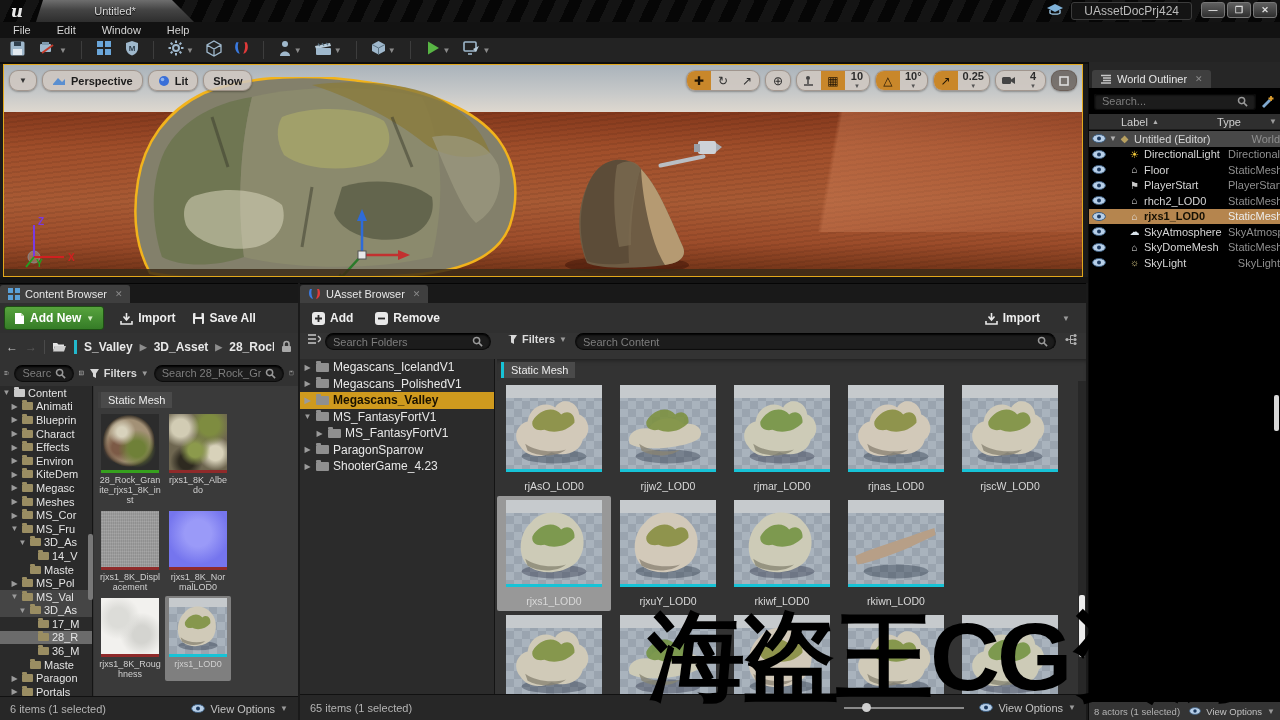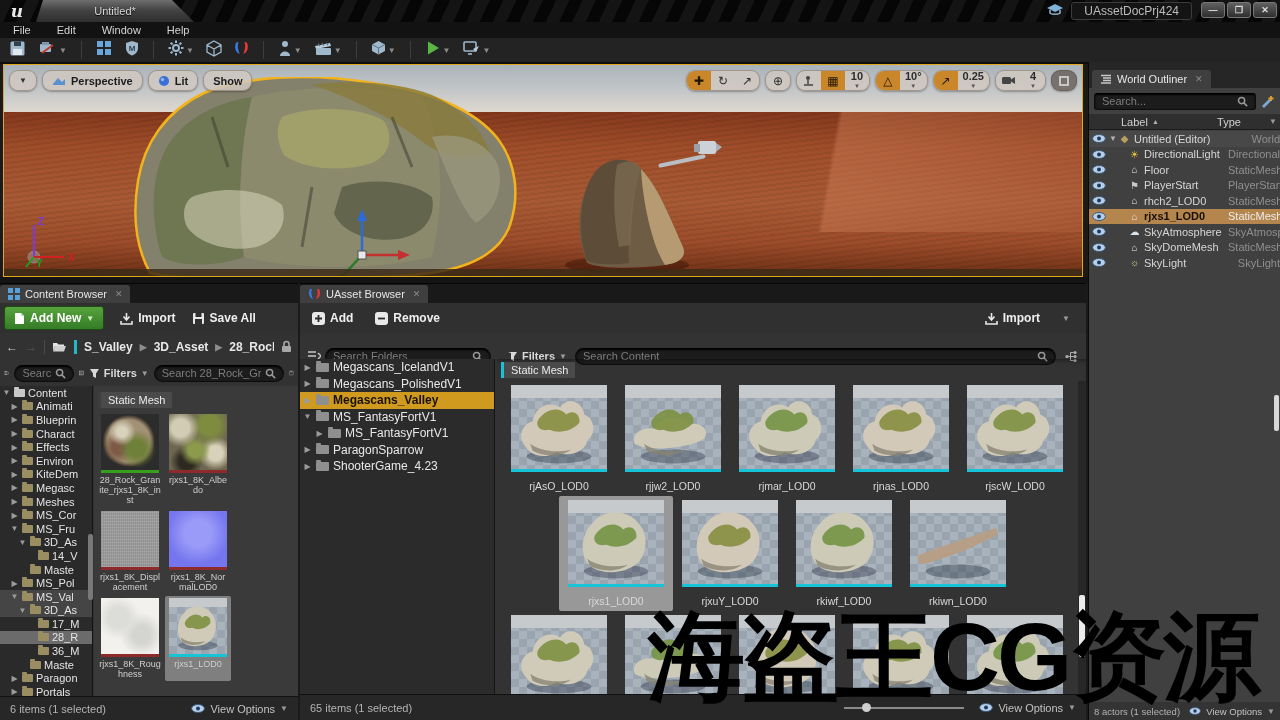--- a/index.html
+++ b/index.html
@@ -113,40 +113,40 @@
             repeating-linear-gradient(90deg,rgba(0,0,0,.08) 0 1px,transparent 1px 2px),#9c9c9c; }
   .k-normal { background:radial-gradient(circle at 50% 40%,#9a9af8 0 30%,transparent 70%),#7575ee; }
   .k-rough { background:radial-gradient(circle at 30% 35%,#dcdcd8 0 18%,transparent 40%),
              radial-gradient(circle at 70% 65%,#d4d4d0 0 16%,transparent 40%),#f2f1ee; }
   .mini-scene { background:linear-gradient(#c6cacd 0 16%,transparent 16%),
       repeating-conic-gradient(#a9b3bd 0 25%,#9aa4af 0 50%); background-size:100% 100%,16px 16px; background-color:#a1abb5; }
 
   
   #uasset-browser { left:300px; top:283px; width:786px; height:437px; background:#333; }
   .ua-actions { position:absolute; left:0; top:19px; right:0; height:30px; background:#303030; display:flex; align-items:center; gap:22px; padding:0 12px; }
-  .ua-row2 { position:absolute; left:0; top:49px; right:0; height:26px; display:flex; align-items:center;margin-top:10px; }
+  .ua-row2 { position:absolute; left:0; top:49px; right:0; height:26px; display:flex; align-items:flex-start; }
   .ua-folders { position:absolute; left:0; top:75px; width:195px; bottom:26px; background:#2b2b2b; border-right:1px solid #141414; overflow:hidden; }
   .uaf-row { display:flex; align-items:center; height:16.5px; font-size:12px; color:#e8e8e8; gap:4px; white-space:nowrap; overflow:hidden; padding-left:3px; }
   .uaf-row.sel { background:#cf9a1e; color:#191100; font-weight:bold; }
   .ua-chiprow { position:absolute; left:197px; top:75px; right:0; height:22px; display:flex; align-items:center; padding-left:4px;
     box-shadow:0 4px 5px -3px rgba(0,0,0,.45) inset; }
   .ua-grid { position:absolute; left:197px; top:97px; right:9px; bottom:26px; overflow:hidden; }
-  .ua-gridrow { display:flex;justify-content:center; }
+  .ua-gridrow { display:flex; }
   .ua-tile { width:114px; padding:4px 5px; border-radius:2px; }
   .ua-tile.sel { background:#989898; }
   .ua-thumb { width:96px; height:84px; margin:0 auto; position:relative; overflow:hidden; }
   .ua-bar { width:96px; height:3px; margin:0 auto; background:#17c3d6; }
   .ua-name { text-align:center; font-size:10.5px; color:#d8d8d8; margin-top:8px; white-space:nowrap; overflow:hidden; }
   .ua-scroll { position:absolute; right:0; top:97px; width:8px; bottom:26px; background:#272727; }
   .ua-scroll .thumb { position:absolute; left:1px; width:6px; top:214px; height:62px; background:#ececec; border-radius:2px; }
   .slider { width:120px; height:2px; background:#8a8a8a; position:relative; margin-right:10px; }
   .slider .knob { position:absolute; left:18px; top:-4px; width:9px; height:9px; border-radius:50%; background:#cfcfcf; }
 
   
-  #world-outliner { left:1088px; top:62px; width:192px; height:658px; background:#404040; border-left:1px solid #0a0a0a; }
+  #world-outliner { left:1088px; top:62px; width:192px; height:658px; background:#000000; border-left:1px solid #0a0a0a; }
   .wo-tabstrip { height:26px; background:#262626; display:flex; align-items:flex-end; padding-left:3px; }
   .wo-search { position:absolute; left:0; top:28px; right:0; height:22px; display:flex; align-items:center; gap:4px; padding:0 5px; }
   .wo-header { position:absolute; left:0; top:52px; right:0; height:16px; background:#2f2f2f; border-bottom:1px solid #1c1c1c;
     display:flex; font-size:11px; color:#d0d0d0; align-items:center; }
   .wo-rows { position:absolute; left:0; top:69px; right:0; }
   .wo-row { display:flex; align-items:center; height:15.5px; font-size:11px; color:#d6d6d6; gap:3px; padding-left:3px; white-space:nowrap; }
   .wo-row .lbl { overflow:hidden; flex:1; }
   .wo-row .typ { width:52px; flex:none; overflow:hidden; color:#8f8f8f;text-align:right; }
   .wo-row.current { background:#484848; }
   .wo-row.sel { background:#b5854e; } .wo-row.sel .lbl { color:#151004; font-weight:bold; } .wo-row.sel .typ { color:#ececec; }

